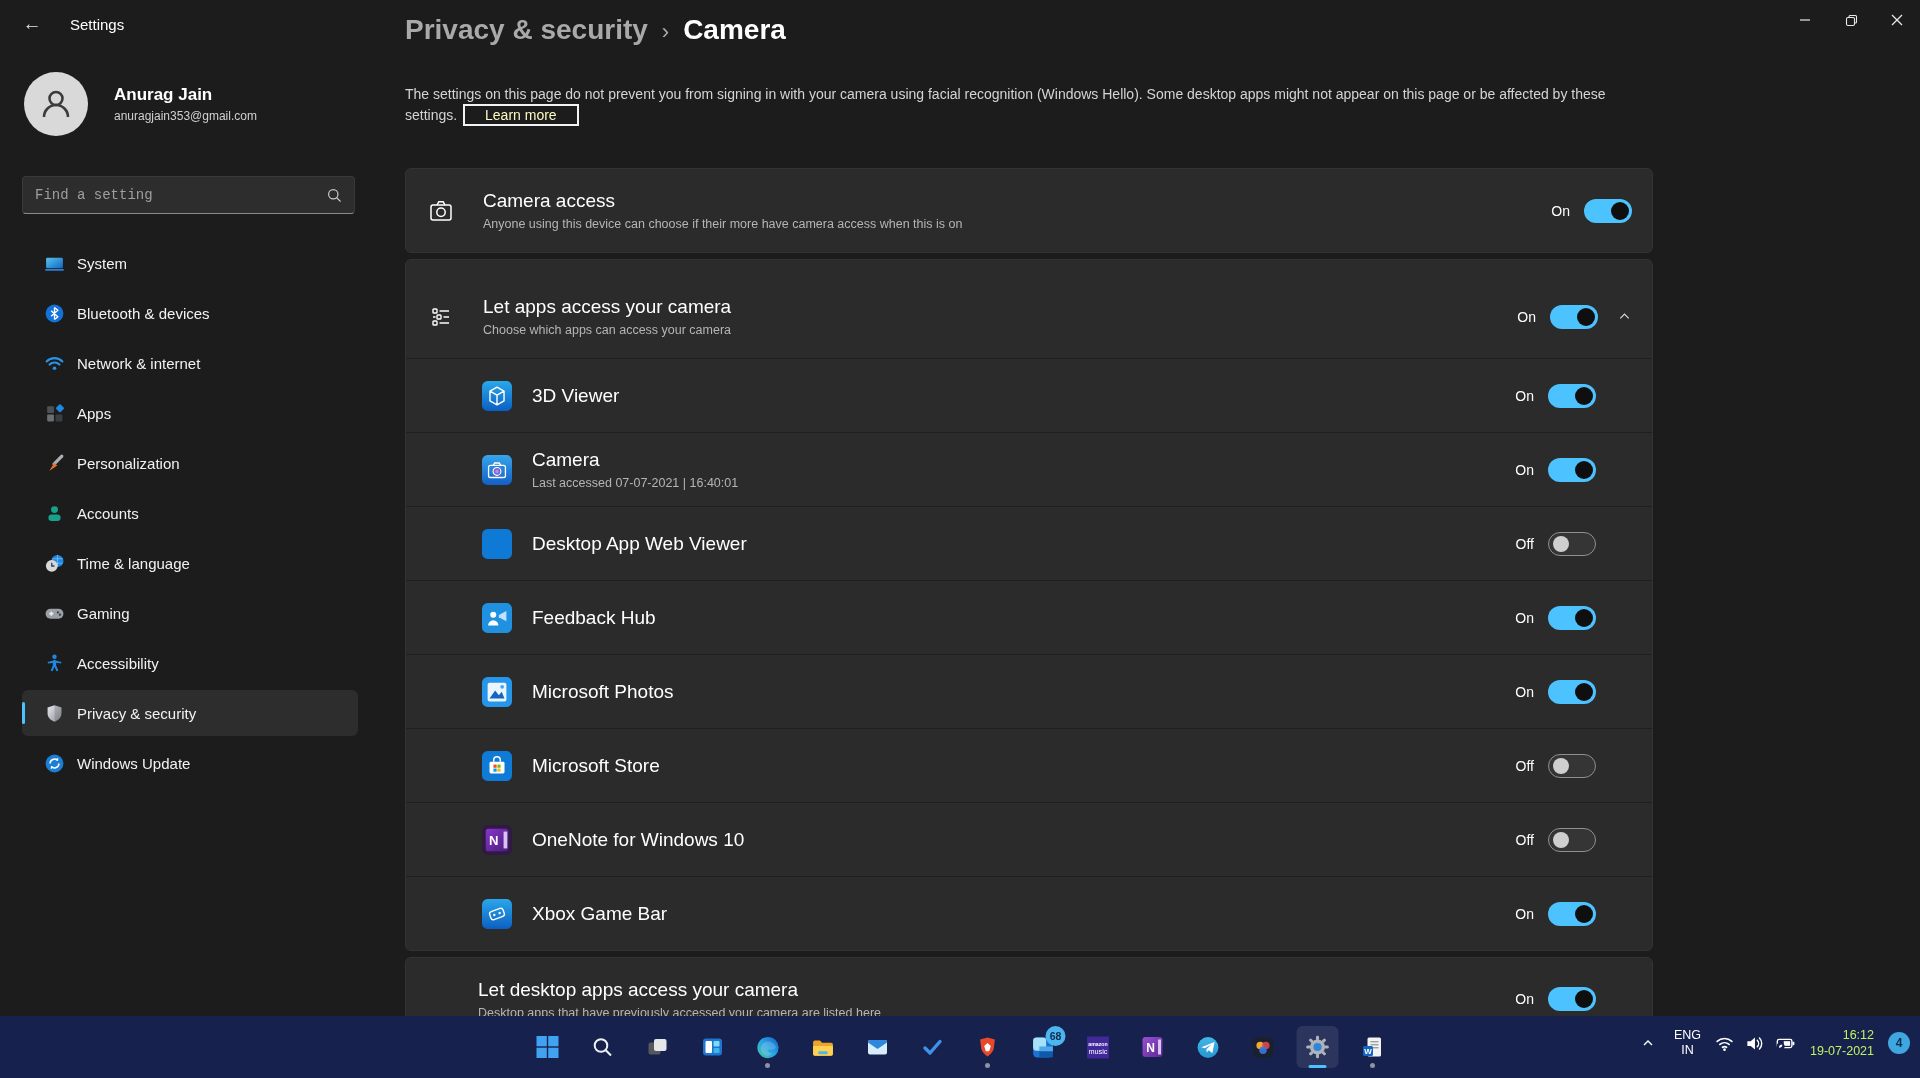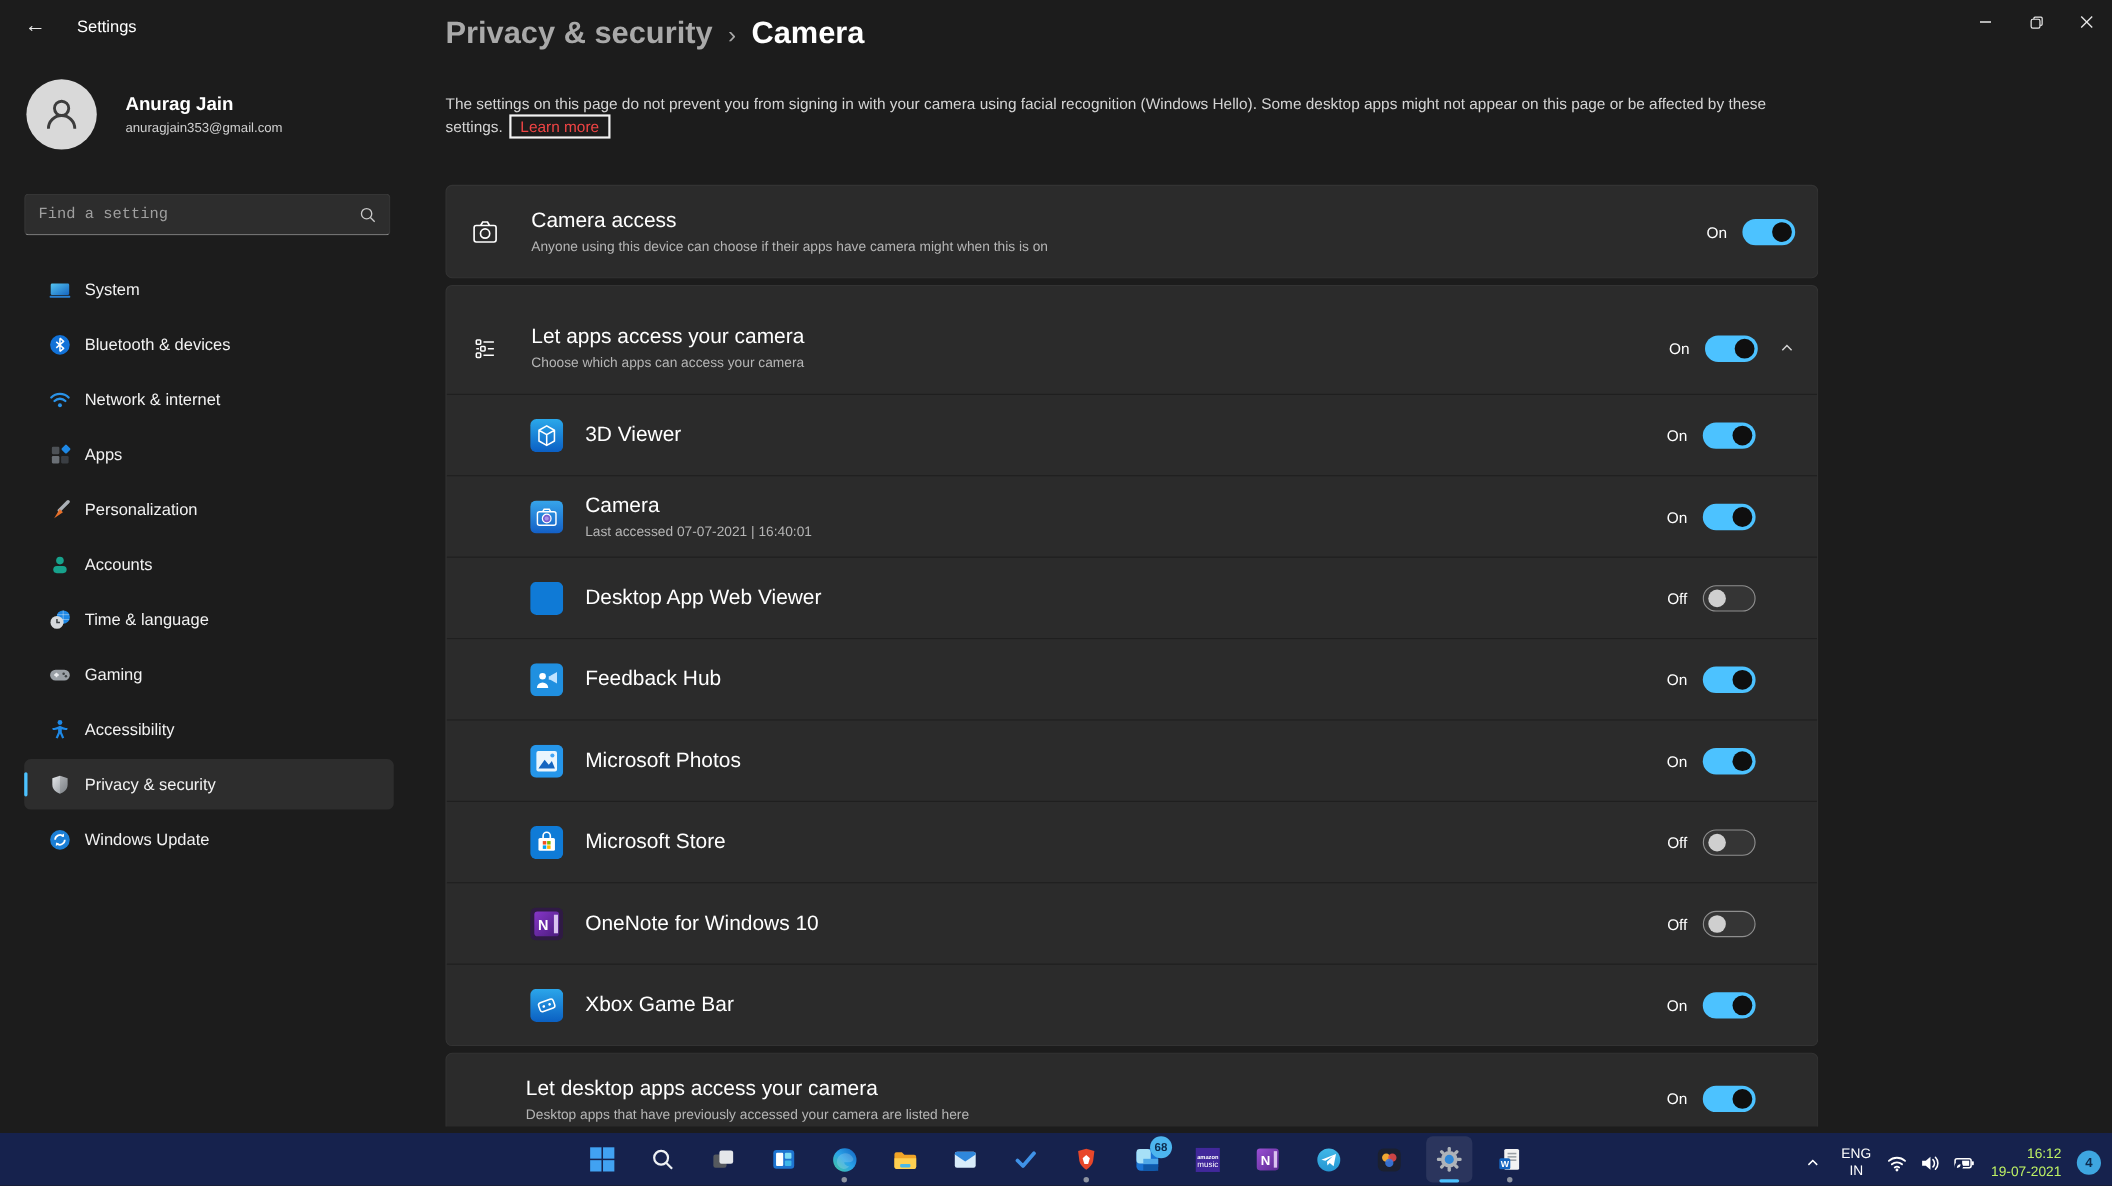--- a/index.html
+++ b/index.html
@@ -38,21 +38,21 @@
   .nav-item.selected .accent-bar { position:absolute; left:0; top:50%; transform:translateY(-50%);
     width:3px; height:22px; border-radius:2px; background:#4cc2ff; }
 
   
   .content { position:absolute; left:380px; top:0; width:1273px; height:1024px; padding-left:25px; overflow:hidden; }
   .breadcrumb { display:flex; align-items:baseline; gap:14px; margin-top:14px; height:40px; }
   .crumb-parent { font-size:28px; font-weight:600; color:#a9a9a9; }
   .crumb-sep { font-size:22px; color:#a9a9a9; }
   .crumb-current { font-size:28px; font-weight:600; color:#fff; }
   .intro { margin-top:30px; width:1248px; max-width:1248px; font-size:14px; line-height:20.5px; color:#d4d4d4; }
-  .learn-more { color:#ef4444; border:2px solid #f2f2f2; border-radius:0; padding:1px 8px; margin-left:2px; cursor:pointer; }
+  .learn-more { color:#fef9c3; border:2px solid #f2f2f2; border-radius:0; padding:1px 20px; margin-left:2px; cursor:pointer; }
 
   .card { width:1248px; background:#2b2b2b; border:1px solid #333; border-radius:6px; }
   .card-row { display:flex; align-items:center; }
   .cam-card { margin-top:43px; height:85px; padding:0 20px 0 22px; }
   .hdr-icon { width:26px; height:26px; margin-right:29px; display:flex; align-items:center; justify-content:center; flex:none; }
   .row-text { flex:1; min-width:0; }
   .row-title { font-size:19px; color:#fff; }
   .row-sub { font-size:12.5px; color:#b5b5b5; margin-top:5px; }
   .row-right { display:flex; align-items:center; gap:14px; flex:none; }
   .state-label { font-size:14px; color:#fff; }
@@ -65,21 +65,21 @@
 
   .expander { margin-top:6px; overflow:hidden; }
   .exp-header { height:83px; padding:0 16px 0 22px;margin-top:15px; }
   .chevron-btn { width:24px; height:24px; display:flex; align-items:center; justify-content:center; cursor:pointer; }
   .app-row { height:74px; padding:0 56px 0 76px; border-top:1px solid #1f1f1f; display:flex; align-items:center; }
   .app-icon { width:30px; height:30px; margin-right:20px; flex:none; }
   .app-icon svg { display:block; }
   .desktop-card { margin-top:6px; height:84px; padding:0 56px 0 72px; }
 
   
-  .taskbar { position:absolute; left:0; bottom:0; width:1920px; height:48px; background:#16224d;
+  .taskbar { position:absolute; left:0; bottom:0; width:1920px; height:62px; background:#16224d;
     display:flex; align-items:center; }
   .tb-center { position:absolute; left:50%; transform:translateX(-50%); display:flex; align-items:center; gap:29px; height:54px; }
   .tb-icon { position:relative; width:26px; height:26px; display:flex; align-items:center; justify-content:center; cursor:pointer; }
   .tb-icon svg, .tb-icon .sq { display:block; }
   .run-dot { position:absolute; bottom:-8px; left:50%; transform:translateX(-50%); width:5px; height:5px; border-radius:3px; background:#8d93a0; }
   .tb-icon.active { }
   .active-bg { position:absolute; left:-8px; top:-8px; width:42px; height:42px; background:rgba(255,255,255,0.09); border-radius:6px; }
   .active-bar { position:absolute; bottom:-8px; left:50%; transform:translateX(-50%); width:18px; height:3px; border-radius:2px; background:#4cc2ff; }
   .news-badge { position:absolute; top:-8px; right:-10px; min-width:20px; height:20px; border-radius:10px; background:#4db5ee;
     color:#0d2b4e; font-size:10.5px; font-weight:bold; display:flex; align-items:center; justify-content:center; padding:0 4px; }
@@ -287,21 +287,21 @@
   <div class="card card-row cam-card">
     <span class="hdr-icon">
       <svg width="26" height="26" viewBox="0 0 26 26" fill="none" stroke="#fff" stroke-width="1.5">
         <rect x="3" y="7" width="20" height="15" rx="2"></rect>
           <path d="M9 7 L10.8 3.8 H15.2 L17 7"></path>
           <circle cx="13" cy="14.3" r="4.2"></circle>
         </svg>
     </span>
     <div class="row-text">
       <div class="row-title">Camera access</div>
-      <div class="row-sub">Anyone using this device can choose if their apps have camera might when this is on</div>
+      <div class="row-sub">Anyone using this device can choose if their more have camera access when this is on</div>
     </div>
     <div class="row-right">
       <span class="state-label">On</span>
       <div class="toggle on">
           <div class="knob"></div>
         </div>
     </div>
   </div>
 
   <div class="card expander">

